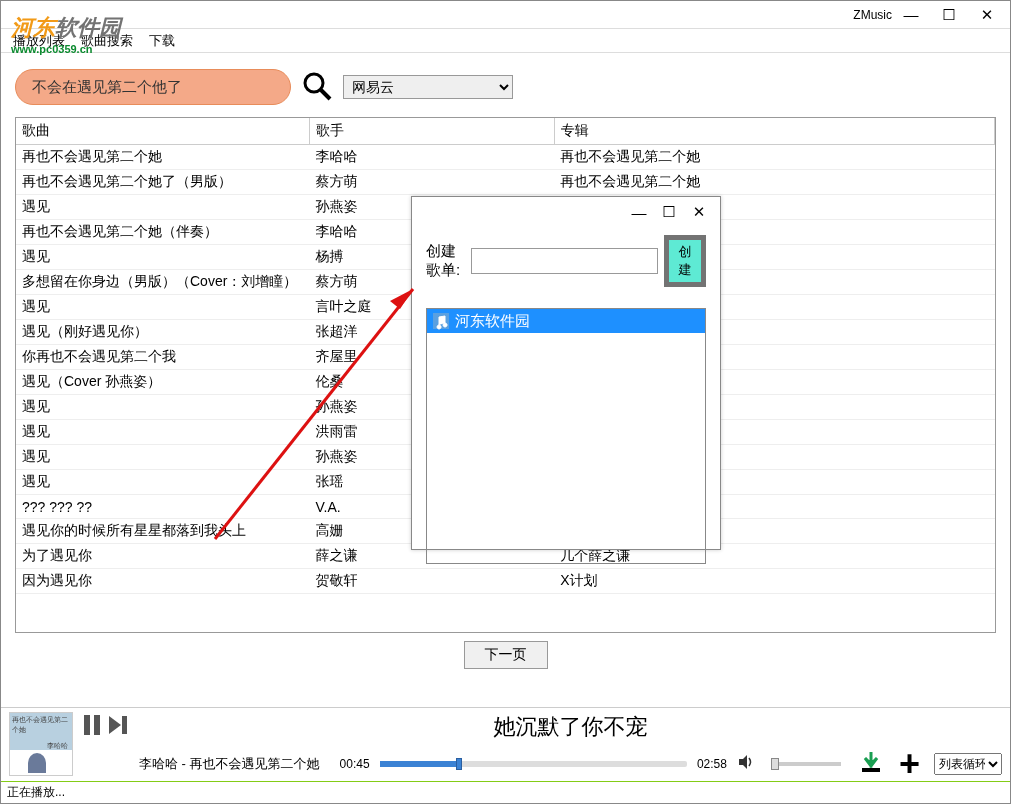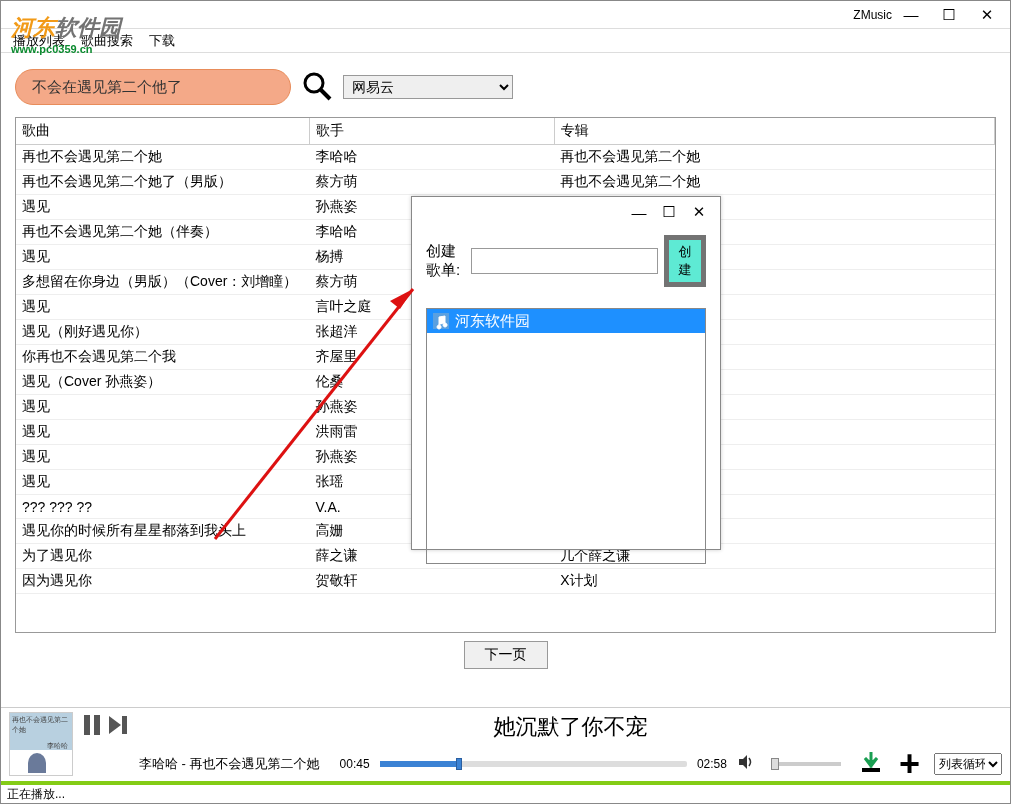--- a/index.html
+++ b/index.html
@@ -53,21 +53,21 @@
 .pbar .fill { position: absolute; left: 0; top: 0; bottom: 0; width: 25%; background: #3b82d4; }
 .pbar .knob { position: absolute; left: 25%; top: -3px; width: 6px; height: 12px; background: #3b82d4; border: 1px solid #2a5fa0; }
 .vol-icon svg { width: 18px; height: 18px; }
 .vol-bar { width: 70px; height: 4px; background: #ccc; margin: 0 6px; position: relative; }
 .vol-bar .vknob { position: absolute; left: 0; top: -4px; width: 8px; height: 12px; background: #ddd; border: 1px solid #888; }
 .dl-icon svg { width: 28px; height: 28px; }
 .plus-icon { font-size: 36px; font-weight: bold; line-height: 22px; padding: 0 4px; }
 .loop-select { width: 68px; height: 22px; font-size: 12px; }
 
 
-.statusbar { position: absolute; bottom: 0; left: 0; right: 0; height: 22px; border-top: 4px solid #84cc16; padding: 2px 6px; font-size: 12px; display: flex; align-items: center; }
+.statusbar { position: absolute; bottom: 0; left: 0; right: 0; height: 22px; border-top: 1px solid #84cc16; padding: 2px 6px; font-size: 12px; display: flex; align-items: center; }
 
 
 .dlg { position: absolute; left: 410px; top: 195px; width: 310px; height: 354px; background: #fff; border: 1px solid #888; box-shadow: 0 0 4px rgba(0,0,0,0.2); z-index: 500; }
 .dlg-titlebar { height: 30px; display: flex; justify-content: flex-end; align-items: center; padding: 0 6px; }
 .dlg-titlebar span { width: 30px; text-align: center; font-size: 15px; }
 .dlg-body { padding: 8px 14px; }
 .dlg-row { display: flex; align-items: center; gap: 6px; margin-bottom: 21px; }
 .dlg-row label { font-size: 15px; }
 .dlg-row input { flex: 1; height: 26px; border: 1px solid #999; padding: 0 4px; }
 .dlg-row button { padding: 3px 8px; border: 5px solid #737373; background: #5eead4; font-size: 13px; }

